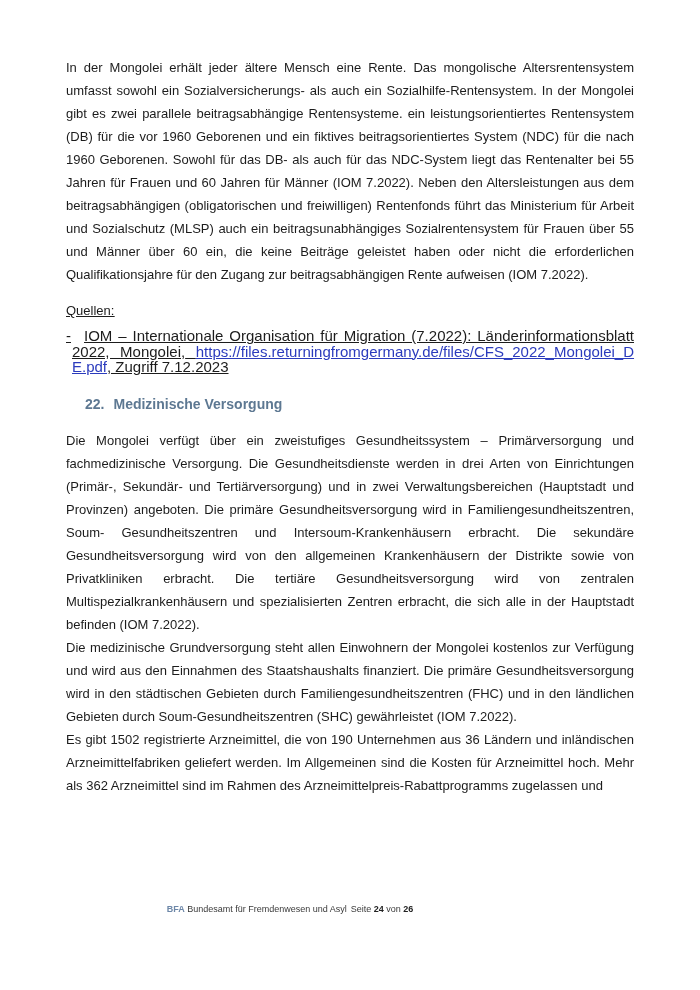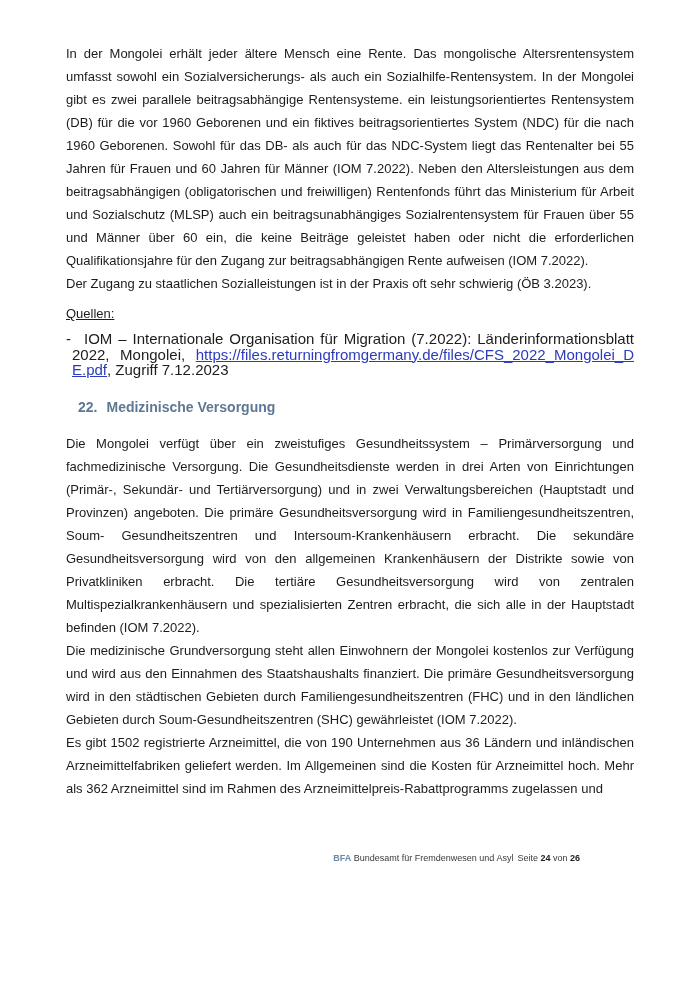--- a/index.html
+++ b/index.html
@@ -16,33 +16,34 @@
     overflow: hidden;
   }
   .page {
     position: absolute;
     top: 0; left: 0;
     width: 700px;
     height: 990px;
   }
   .content {
     position: absolute;
-    top: 42px;
+    top: 56px;
     left: 66px;
     width: 568px;
   }
   p.body-par {
     margin: 0;
     font-size: 13px;
     line-height: 23px;
     text-align: justify;
     hyphens: none;
   }
   .sources {
-    margin-top: 11px;
+    margin-top: 17px;
+    text-decoration: underline;
   }
   .sources-title {
     font-size: 13px;
     line-height: 16px;
     text-decoration: underline;
     margin-bottom: 9px;
   }
   .src-item {
     font-size: 15px;
     line-height: 15.5px;
@@ -55,37 +56,37 @@
     display: inline-block;
     width: 13px;
   }
   a.link {
     color: #2b3bbd;
     text-decoration: underline;
     cursor: pointer;
     word-break: break-all;
   }
   h2.section-heading {
-    margin: 20px 0 15px 8px;
+    margin: 20px 0 15px 15px;
     padding-left: 4px;
     font-size: 14px;
     line-height: 19px;
     font-weight: bold;
     color: #5d7892;
   }
   h2.section-heading .hgap {
     display: inline-block;
     width: 9px;
   }
   .footer {
     position: absolute;
-    top: 852px;
+    top: 903px;
     left: 0;
     width: 580px;
-    text-align: right;
+    text-align: center;
     font-size: 9px;
     line-height: 12px;
     color: #3a3a3a;
   }
   .footer .f-logo {
     color: #6d87a8;
     font-weight: bold;
   }
   .footer .f-gap {
     display: inline-block;
@@ -94,21 +95,20 @@
   .footer b { font-weight: bold; color: #222; }
 </style>
 </head>
 <body>
 
 <div class="page">
   <div class="content">
 
     <p class="body-par">In der Mongolei erhält jeder ältere Mensch eine Rente. Das mongolische Altersrentensystem umfasst sowohl ein Sozialversicherungs- als auch ein Sozialhilfe-Rentensystem. In der Mongolei gibt es zwei parallele beitragsabhängige Rentensysteme. ein leistungsorientiertes Rentensystem (DB) für die vor 1960 Geborenen und ein fiktives beitragsorientiertes System (NDC) für die nach 1960 Geborenen. Sowohl für das DB- als auch für das NDC-System liegt das Rentenalter bei 55 Jahren für Frauen und 60 Jahren für Männer (IOM 7.2022). Neben den Altersleistungen aus dem beitragsabhängigen (obligatorischen und freiwilligen) Rentenfonds führt das Ministerium für Arbeit und Sozialschutz (MLSP) auch ein beitragsunabhängiges Sozialrentensystem für Frauen über 55 und Männer über 60 ein, die keine Beiträge geleistet haben oder nicht die erforderlichen Qualifikationsjahre für den Zugang zur beitragsabhängigen Rente aufweisen (IOM 7.2022).</p>
 
-    <p class="body-par">Der Zugang zu staatlichen Sozialleistungen ist in der Praxis oft sehr schwierig (ÖB 3.2023).</p>
 
     <div class="sources">
       <div class="sources-title">Quellen:</div>
 
       <div class="src-item"><span>-</span><span class="tab"></span><span>IOM – Internationale Organisation für Migration (7.2022): Länderinformationsblatt 2022, Mongolei,</span> <a class="link">https://files.returningfromgermany.de/files/CFS_2022_Mongolei_DE.pdf</a><span>, Zugriff 7.12.2023</span></div>
 
     </div>
 
     <h2 class="section-heading"><span>22.</span><span class="hgap"></span><span>Medizinische Versorgung</span></h2>
 

